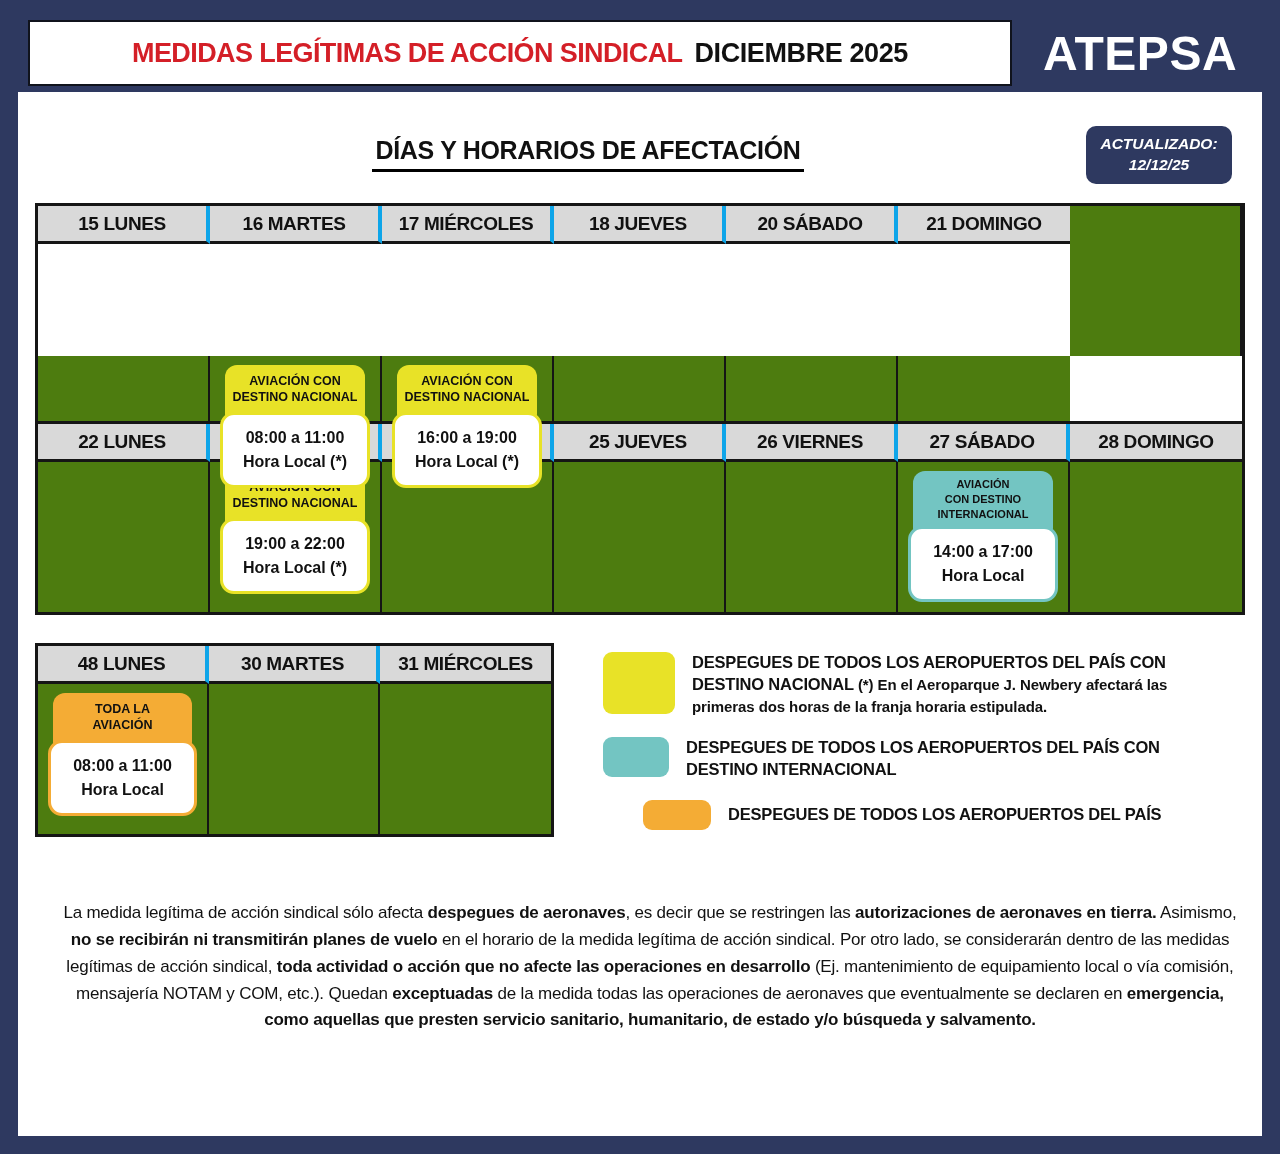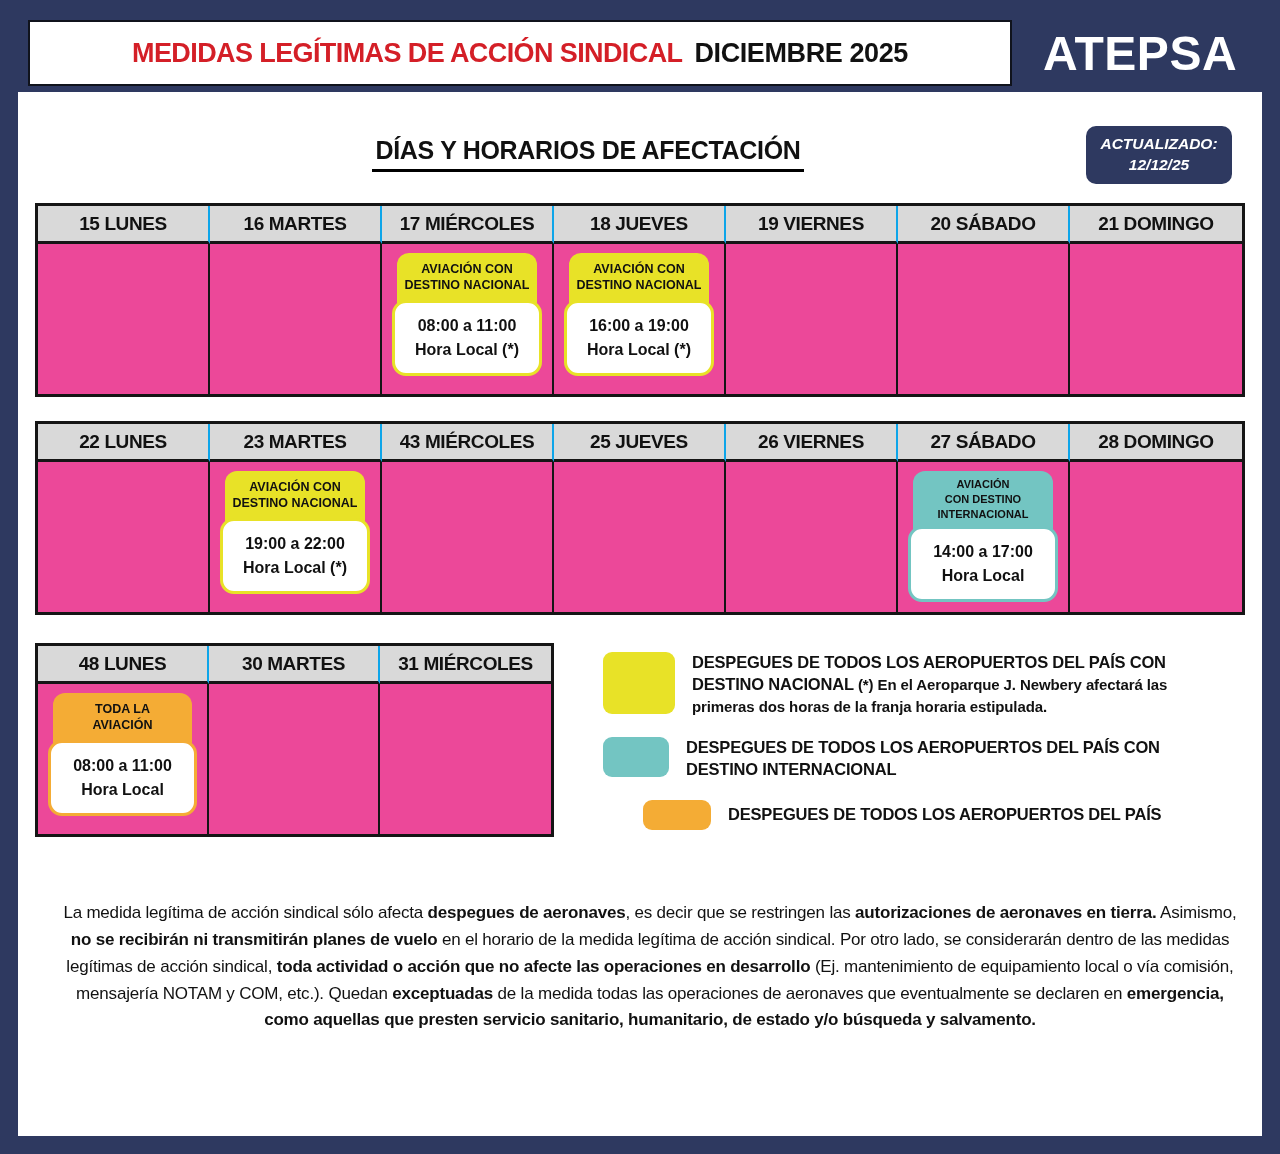--- a/index.html
+++ b/index.html
@@ -39,26 +39,26 @@
   }
   
   .week{
     position:absolute;left:17px;width:1210px;box-sizing:border-box;
     border:3px solid #151515;display:grid;background:#fff;
   }
   #week1{top:111px;grid-template-columns:repeat(7,1fr);}
   #week2{top:329px;grid-template-columns:repeat(7,1fr);}
   #week3{top:551px;width:519px;grid-template-columns:repeat(3,1fr);}
   .dh{
-    height:38px;background:#d9d9d9;border-bottom:3px solid #151515;border-right:2px solid #0ea5e9;
+    height:38px;background:#d9d9d9;border-bottom:3px solid #151515;border-right:4px solid #0ea5e9;
     display:flex;align-items:center;justify-content:center;
     font-weight:bold;font-size:19px;letter-spacing:-0.4px;box-sizing:border-box;
   }
   .db{
-    height:150px;border-right:2px solid #151515;background:#ec4899;box-sizing:border-box;
+    height:150px;border-right:2px solid #151515;background:#4d7c0f;box-sizing:border-box;
     display:flex;flex-direction:column;align-items:center;
   }
   .last{border-right:none;}
   
   .event{width:100%;display:flex;flex-direction:column;align-items:center;padding-top:9px;}
   .badge{
     width:82%;border-radius:12px;padding:8px 3px 20px;box-sizing:border-box;
     font-weight:bold;font-size:12.5px;line-height:1.3;text-align:center;color:#111;
     position:relative;z-index:1;
   }
@@ -106,21 +106,20 @@
   <div class="updated">
     <span>ACTUALIZADO:</span>
     <span>12/12/25</span>
   </div>
 
   <div class="week" id="week1">
       <div class="dh">15 LUNES</div>
       <div class="dh">16 MARTES</div>
       <div class="dh">17 MIÉRCOLES</div>
       <div class="dh">18 JUEVES</div>
-      <div class="dh">19 VIERNES</div>
       <div class="dh">20 SÁBADO</div>
       <div class="dh last">21 DOMINGO</div>
       <div class="db"></div>
       <div class="db"></div>
       <div class="db">
         <div class="event">
           <div class="badge bg-national">
             <div>AVIACIÓN CON</div>
             <div>DESTINO NACIONAL</div>
           </div>

